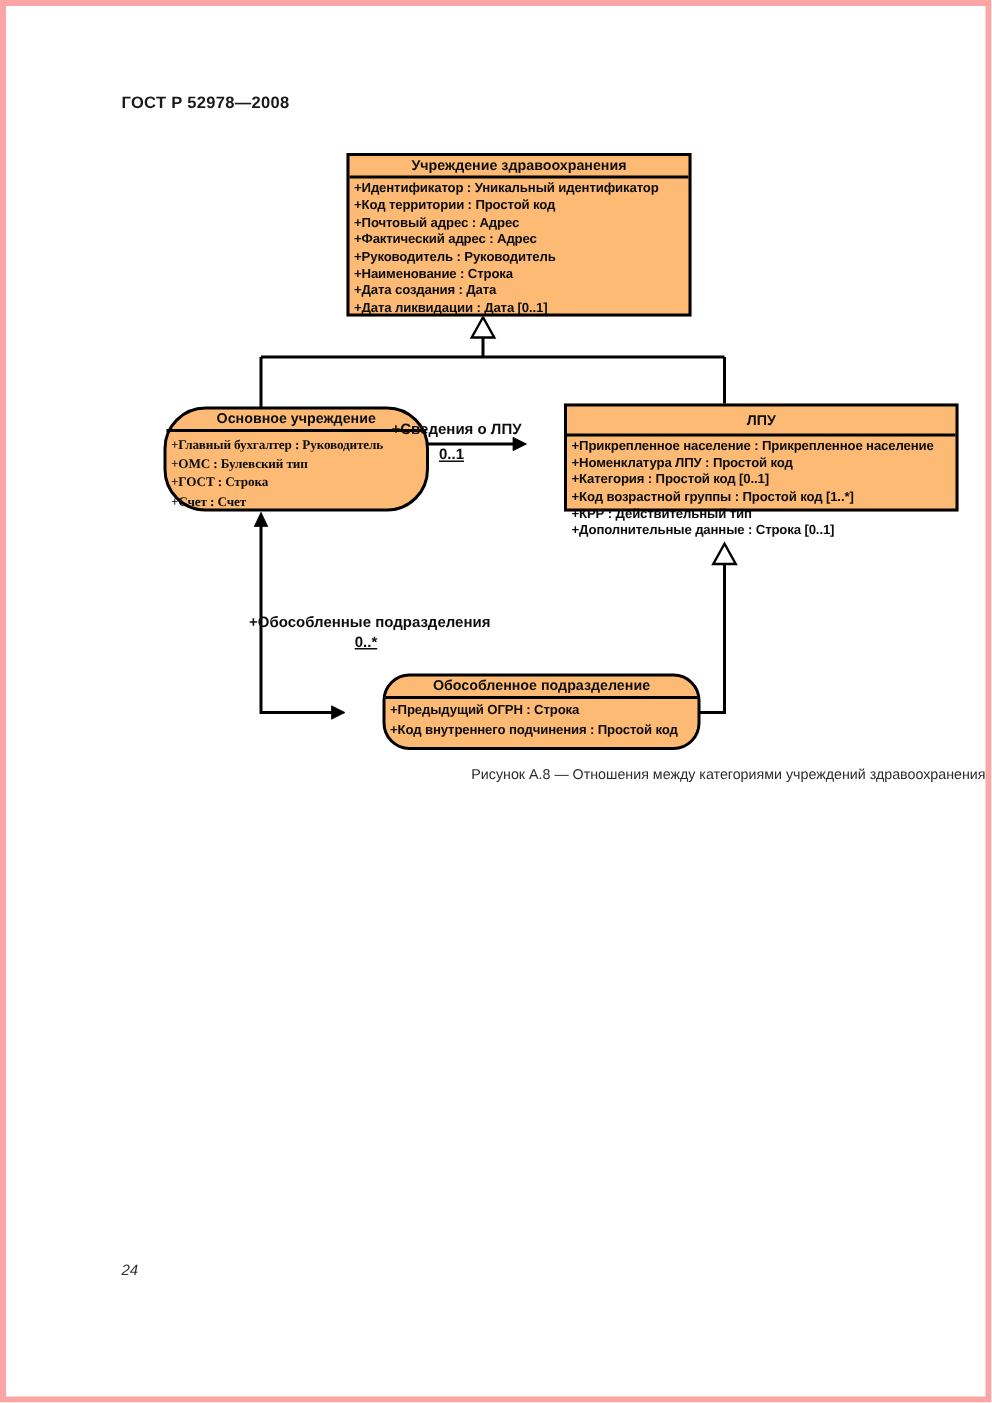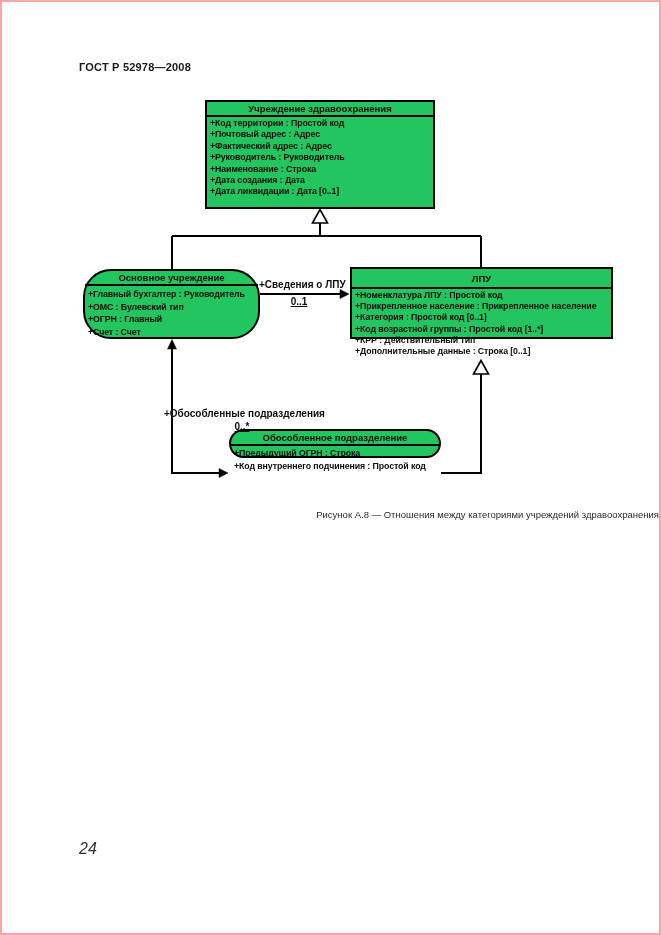--- a/index.html
+++ b/index.html
@@ -1,60 +1,61 @@
 <!DOCTYPE html>
 <html><head>
 <meta charset="utf-8">
 <style>
   html,body { margin:0; padding:0; background:#ffffff; }
   .page {
     position:relative; width:661px; height:935px; margin:0 auto;
     background:#ffffff; font-family:"Liberation Sans", sans-serif;
-    color:#111; overflow:hidden; border:2px solid #fca5a5; box-sizing:border-box;
+    color:#111; overflow:hidden; border:4px solid #fca5a5; box-sizing:border-box;
   }
   .doc-header {
     position:absolute; left:77px; top:59px;
     font-size:11px; font-weight:bold; letter-spacing:0.2px; color:#1a1a1a;
   }
   .connectors { position:absolute; left:0; top:0; }
   .cline { stroke:#000; stroke-width:2; fill:none; }
   .tri  { fill:#fff; stroke:#000; stroke-width:1.6; }
   .arr  { fill:#000; stroke:#000; stroke-width:0.5; }
 
   .uml-class {
-    position:absolute; border:2px solid #000; background:#22c55e;
+    position:absolute; border:2px solid #000; background:#fdba74;
     box-sizing:border-box;
+    margin-left:24px;
   }
   .uml-title {
     font-weight:bold; text-align:center; border-bottom:2px solid #000;
     font-size:9.5px; display:flex; align-items:center; justify-content:center;
     white-space:nowrap; color:#0d0d0d;
   }
   .uml-attrs { padding:1px 2px 0 3px; font-weight:bold; color:#0d0d0d; }
   .uml-attrs .attr { white-space:nowrap; font-size:8.8px; letter-spacing:-0.1px; }
 
   #cls-healthcare .attr { line-height:11.4px; }
   #cls-main .attr { line-height:12.6px; }
   #cls-lpu .attr { line-height:11.2px; }
   #cls-sub .attr { line-height:13px; }
-  #cls-main .uml-attrs { padding-top:2px; }
+  #cls-main .uml-attrs { padding-top:2px;font-family:Liberation Serif, serif; }
 
   .edge-label {
     position:absolute; font-size:10px; font-weight:bold;
     white-space:nowrap; color:#0d0d0d;
   }
   .edge-mult { text-align:center;text-decoration:underline; }
 
   .fig-caption {
     position:absolute; top:507px; left:0; width:100%;
     text-align:right; font-size:9.5px; color:#2b2b2b;
   }
   .page-number {
     position:absolute; left:77px; top:838px;
-    font-size:16px; font-style:italic; color:#333;
+    font-size:10px; font-style:italic; color:#333;
   }
 </style>
 </head>
 <body>
 
 <div class="page">
 
   <div class="doc-header">ГОСТ Р 52978—2008</div>
 
   <svg class="connectors" width="661" height="935" viewBox="0 0 661 935" xmlns="http://www.w3.org/2000/svg">
@@ -69,53 +70,54 @@
     <polygon class="arr" points="170,337.5 165.5,347 174.5,347"></polygon>
     <polygon class="arr" points="226,471 217,466.5 217,475.5"></polygon>
 
     <path class="cline" d="M439 471 H479 V371"></path>
     <polygon class="tri" points="479,358.5 471.5,372 486.5,372"></polygon>
   </svg>
 
   <div class="uml-class" id="cls-healthcare" style="left:203px; top:98px; width:230px; height:109px;">
     <div class="uml-title" style="height:13px;">Учреждение здравоохранения</div>
     <div class="uml-attrs">
+      <div class="attr">+Идентификатор : Уникальный идентификатор</div>
       <div class="attr">+Код территории : Простой код</div>
       <div class="attr">+Почтовый адрес : Адрес</div>
       <div class="attr">+Фактический адрес : Адрес</div>
       <div class="attr">+Руководитель : Руководитель</div>
       <div class="attr">+Наименование : Строка</div>
       <div class="attr">+Дата создания : Дата</div>
       <div class="attr">+Дата ликвидации : Дата [0..1]</div>
     </div>
   </div>
 
   <div class="uml-class" id="cls-main" style="left:81px; top:267px; width:177px; height:70px;border-radius:28px;">
     <div class="uml-title" style="height:13px;">Основное учреждение</div>
     <div class="uml-attrs">
       <div class="attr">+Главный бухгалтер : Руководитель</div>
       <div class="attr">+ОМС : Булевский тип</div>
-      <div class="attr">+ОГРН : Главный</div>
+      <div class="attr">+ГОСТ : Строка</div>
       <div class="attr">+Счет : Счет</div>
     </div>
   </div>
 
   <div class="uml-class" id="cls-lpu" style="left:348px; top:265px; width:263px; height:72px;">
     <div class="uml-title" style="height:18px;">ЛПУ</div>
     <div class="uml-attrs">
+      <div class="attr">+Прикрепленное население : Прикрепленное население</div>
       <div class="attr">+Номенклатура ЛПУ : Простой код</div>
-      <div class="attr">+Прикрепленное население : Прикрепленное население</div>
       <div class="attr">+Категория : Простой код [0..1]</div>
       <div class="attr">+Код возрастной группы : Простой код [1..*]</div>
       <div class="attr">+КРР : Действительный тип</div>
       <div class="attr">+Дополнительные данные : Строка [0..1]</div>
     </div>
   </div>
 
-  <div class="uml-class" id="cls-sub" style="left:227px; top:427px; width:212px; height:29px;border-radius:18px;">
+  <div class="uml-class" id="cls-sub" style="left:227px; top:445px; width:212px; height:51px;border-radius:18px;">
     <div class="uml-title" style="height:13px;">Обособленное подразделение</div>
     <div class="uml-attrs">
       <div class="attr">+Предыдущий ОГРН : Строка</div>
       <div class="attr">+Код внутреннего подчинения : Простой код</div>
     </div>
   </div>
 
   <div class="edge-label" style="left:257px; top:277px;">+Сведения о ЛПУ</div>
   <div class="edge-label edge-mult" style="left:282px; top:294px; width:30px;">0..1</div>
 

